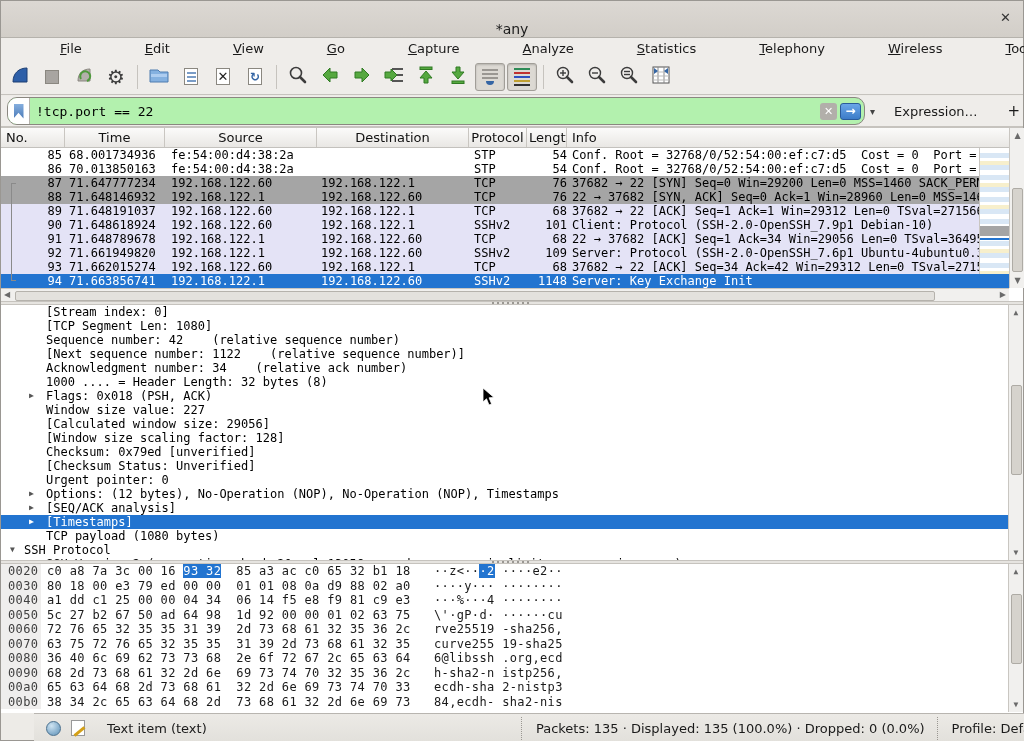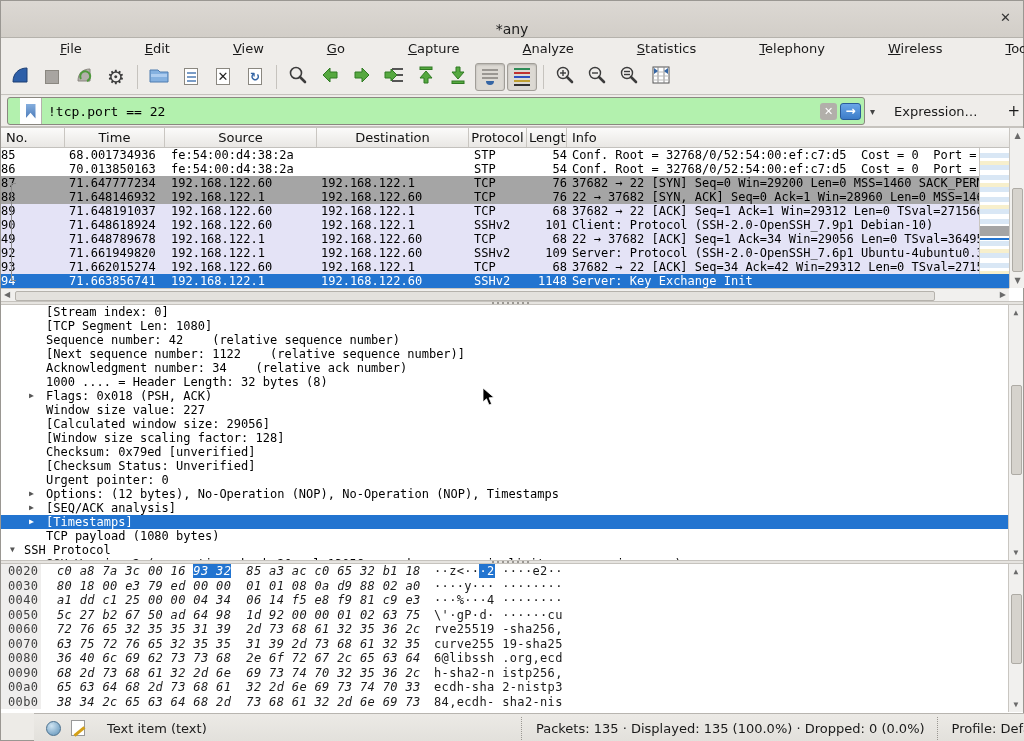--- a/index.html
+++ b/index.html
@@ -30,22 +30,22 @@
   .doc .dline { position:absolute; left:2px; height:2px; width:9px; background:#7a9cc6; }
   .doc .ov { position:absolute; left:0; top:0; width:100%; height:100%; display:flex; align-items:center; justify-content:center; font-size:13px; font-weight:bold; }
   .stop-sq { width:14px; height:14px; background:#a8a5a1; border:1px solid #8a8780; }
   .lines-ic { display:flex; flex-direction:column; gap:2px; }
   .lines-ic i { display:block; width:16px; height:2px; background:#9a9792; }
   .color-ic i { width:16px; height:2px; display:block; }
 
   
   .filterbar { position:absolute; left:0; top:95px; width:100%; height:31px; background:#efedea;
     border-bottom:1px solid #c6c3be; display:flex; align-items:center; padding:0 6px; }
-  .ffield { flex:0 0 858px; height:28px; border:1px solid #8a8780; border-radius:3px; background:#b3f1ae;
-    display:flex; align-items:center; overflow:hidden;padding-left:12px; }
+  .ffield { flex:0 0 858px; height:28px; border:1px solid #8a8780; border-radius:10px; background:#b3f1ae;
+    display:flex; align-items:center; overflow:hidden; }
   .fbookmark { width:22px; height:100%; background:#fff; border-right:1px solid #b5b2ac; display:flex; align-items:center; justify-content:center; }
   .bm { width:10px; height:15px; background:linear-gradient(#85aede,#4a7ab8); clip-path:polygon(0 0,100% 0,100% 100%,50% 62%,0 100%); }
   .finput { flex:1; border:none; outline:none; background:transparent; font-family:"DejaVu Sans Mono",monospace; font-size:13px; color:#000; padding:0 6px; }
   .fclear { width:17px; height:17px; background:#b2afaa; border-radius:3px; color:#fff; font-size:11px; font-weight:bold;
     display:flex; align-items:center; justify-content:center; margin-right:3px; }
   .fapply { width:21px; height:17px; background:linear-gradient(#6aa6e8,#3c7cc8); border:1px solid #2a5a9a; border-radius:3px;
     color:#fff; font-size:12px; font-weight:bold; display:flex; align-items:center; justify-content:center; margin-right:3px; }
   .fcaret { font-size:10px; color:#444; padding:0 5px; }
   .fexpr { font-size:13px; color:#1a1a1a; margin-left:14px; }
   .fsep { width:1px; height:20px; background:#c6c3be; margin:0 10px 0 14px; }
@@ -55,21 +55,21 @@
   .plist { position:absolute; left:0; top:126px; width:100%; height:174px; background:#fff; border-top:1px solid #c6c3be; }
   .plheader { position:absolute; left:0; top:0; width:1008px; height:20px; display:flex;
     background:linear-gradient(#fbfbfa,#e9e7e4); border-bottom:1px solid #c3c1bd; font-size:13px; color:#111; }
   .hcell { border-right:1px solid #c9c6c1; padding-top:2px; white-space:nowrap; overflow:hidden; }
   .plrows { position:absolute; left:0; top:20px; width:1008px; height:140px; font-family:"DejaVu Sans Mono",monospace; font-size:12px; }
   .pr { display:flex; height:14px; line-height:14px; white-space:nowrap; }
   .r-plain { background:#fff; color:#000; }
   .r-gray  { background:#a5a5a5; color:#000; }
   .r-lav   { background:#e4e3f6; color:#000000; }
   .r-sel   { background:#2274d0; color:#fff; }
-  .c-no   { width:64px; padding-right:3px; flex:none; }
+  .c-no   { width:64px; text-align:right; padding-right:3px; flex:none; }
   .c-time { width:100px; padding-left:4px; flex:none; }
   .c-src  { width:152px; padding-left:6px; flex:none; }
   .c-dst  { width:152px; padding-left:4px; flex:none; }
   .c-proto{ width:58px;  padding-left:5px; flex:none; }
   .c-len  { width:40px;  text-align:right; flex:none; }
   .c-info { flex:1; padding-left:5px; overflow:hidden; white-space:pre; }
   .h-no{width:64px;padding-left:5px}.h-time{width:100px;text-align:center}.h-src{width:152px;text-align:center}
   .h-dst{width:152px;text-align:center}.h-proto{width:58px;text-align:center}.h-len{width:40px;padding-left:2px}
   .h-info{flex:1;padding-left:5px;border-right:none}
   .conv-bracket { position:absolute; left:10px; top:55px; width:5px; height:98px;
@@ -102,21 +102,21 @@
   .lvl1 .d-exp { left:28px; } .lvl1 .d-text { padding-left:45px; display:block; }
   .lvl0 .d-exp { left:9px; }  .lvl0 .d-text { padding-left:23px; display:block; }
   .vs-det { right:0; top:0; width:15px; height:255px; left:auto; }
   .vs-hex { right:0; top:0; width:15px; height:148px; left:auto; }
 
   
   .hexpane { position:absolute; left:0; top:563px; width:100%; height:149px; background:#fff; overflow:hidden;
     font-family:"DejaVu Sans Mono",monospace; font-size:12px; letter-spacing:.35px; }
   .hxrow { height:14.5px; line-height:14.5px; display:flex; white-space:pre; }
   .hx-off { width:40px; flex:none; color:#404040; background:#efeeed; padding-left:7px; }
-  .hx-bytes { width:380px; flex:none; padding-left:16px; color:#1a1a1a;font-style:italic; }
+  .hx-bytes { width:380px; flex:none; padding-left:6px; color:#1a1a1a; }
   .hx-ascii { padding-left:13px; color:#1a1a1a; }
   .hx-hl { background:#2274d0; color:#fff; }
 
   
   .statusbar { position:absolute; left:0; top:712px; width:100%; height:29px; background:linear-gradient(#eceae6,#e2e0db);
     border-top:1px solid #b8b5b0; display:flex; align-items:center; font-size:13px; color:#1a1a1a;margin-left:33px; }
   .expert { width:15px; height:15px; border-radius:50%; margin-left:12px;
     background:radial-gradient(circle at 35% 30%,#cfe4f2,#7da8c8 70%); border:1px solid #4a708e; }
   .annot { width:14px; height:16px; background:#fff; border:1px solid #999; margin-left:10px; position:relative; }
   .annot i { position:absolute; left:1px; top:9px; width:13px; height:3px; background:#d4a017; transform:rotate(-40deg); }
@@ -360,21 +360,21 @@
       <div class="pr r-lav">
           <span class="c-no">90</span>
           <span class="c-time">71.648618924</span>
           <span class="c-src">192.168.122.60</span>
           <span class="c-dst">192.168.122.1</span>
           <span class="c-proto">SSHv2</span>
           <span class="c-len">101</span>
           <span class="c-info">Client: Protocol (SSH-2.0-OpenSSH_7.9p1 Debian-10)</span>
         </div>
       <div class="pr r-lav">
-          <span class="c-no">49</span>
+          <span class="c-no">91</span>
           <span class="c-time">71.648789678</span>
           <span class="c-src">192.168.122.1</span>
           <span class="c-dst">192.168.122.60</span>
           <span class="c-proto">TCP</span>
           <span class="c-len">68</span>
           <span class="c-info">22 → 37682 [ACK] Seq=1 Ack=34 Win=29056 Len=0 TSval=36495</span>
         </div>
       <div class="pr r-lav">
           <span class="c-no">92</span>
           <span class="c-time">71.661949820</span>

